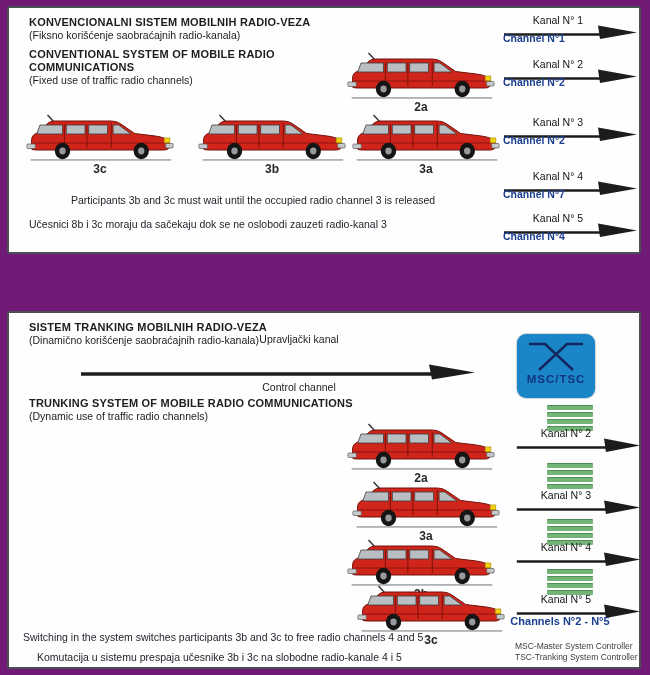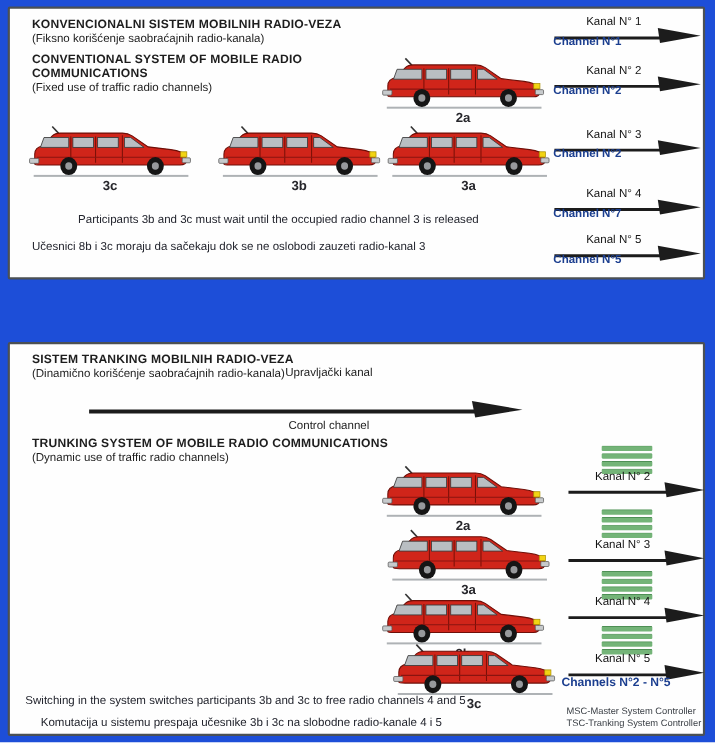--- a/index.html
+++ b/index.html
@@ -1,16 +1,16 @@
 <!DOCTYPE html>
 <html style="--chblue: #1b3e8f;"><head>
 <meta charset="utf-8">
 <style>
   html,body{margin:0;padding:0;background:#ffffff;}
-  .canvas{position:relative;width:650px;height:675px;background:#1d4ed8;
+  .canvas{position:relative;width:650px;height:675px;background:#701a75;
           font-family:"Liberation Sans",sans-serif;color:#1d1d1d;overflow:hidden;}
   .panel{position:absolute;border:2px solid #4b5054;border-radius:2px;background:#fefefe;}
   #panel1{left:7px;top:6px;width:630px;height:244px;}
   #panel2{left:7px;top:311px;width:630px;height:354px;}
   .hdr{position:absolute;}
   .t-bold{font-weight:bold;font-size:11px;letter-spacing:.2px;line-height:13px;white-space:nowrap;}
   .t-reg{font-size:10.5px;line-height:13px;white-space:nowrap;}
   .gap{margin-top:6px;}
   .car{position:absolute;width:150px;}
   .car .car-illustration svg{display:block;width:150px;height:48px;}
@@ -192,21 +192,21 @@
       <div class="channel-label">Channel N°7</div>
     </div>
     <div class="ch-group" style="left:492px;top:204px;">
       <div class="kanal-label">Kanal N° 5</div>
       <div class="arrow">
           <svg viewBox="0 0 140 17" preserveAspectRatio="none">
             <line x1="3" y1="11.5" x2="102" y2="11.5" stroke="#1c1c1c" stroke-width="2.6"></line>
             <polygon points="97,2.5 136,9.5 99,16" fill="#1c1c1c"></polygon>
           </svg>
         </div>
-      <div class="channel-label">Channel N°5</div>
+      <div class="channel-label">Channel N°4</div>
     </div>
 
     <div class="note" style="left:20px;top:186px;padding-left:42px;">Participants 3b and 3c must wait until the occupied radio channel 3 is released</div>
     <div class="note" style="left:20px;top:210px;">Učesnici 8b i 3c moraju da sačekaju dok se ne oslobodi zauzeti radio-kanal 3</div>
   </section>
 
   <section class="panel" id="panel2">
 
     <div class="hdr" style="left:20px;top:8px;">
       <div class="t-bold">SISTEM TRANKING MOBILNIH RADIO-VEZA</div>
@@ -220,20 +220,27 @@
           <polygon points="352,3.5 398,11.5 355,18.5" fill="#1c1c1c"></polygon>
         </svg>
       </div>
     <div class="ctrl-label" style="top:68px;">Control channel</div>
 
     <div class="hdr" style="left:20px;top:84px;">
       <div class="t-bold">TRUNKING SYSTEM OF MOBILE RADIO COMMUNICATIONS</div>
       <div class="t-reg">(Dynamic use of traffic radio channels)</div>
     </div>
 
+    <div class="msc-box" style="left: 508px; top: 21px; width: 78px; height: 64px; background: rgb(26, 134, 200);">
+      <svg width="70" height="38" viewBox="0 0 70 38">
+        <polyline points="8,7 24,7 52,33" fill="none" stroke="#16255e" stroke-width="2.4"></polyline>
+        <polyline points="62,7 46,7 18,33" fill="none" stroke="#16255e" stroke-width="2.4"></polyline>
+      </svg>
+      <div class="msc-label">MSC/TSC</div>
+    </div>
 
     <div class="green-stack" style="left:538px;top:92px;">
         <div class="bar" style="background: rgb(116, 180, 120); border-top: 1px solid rgb(78, 143, 85);"></div>
         <div class="bar" style="background: rgb(116, 180, 120); border-top: 1px solid rgb(78, 143, 85);"></div>
         <div class="bar" style="background: rgb(116, 180, 120); border-top: 1px solid rgb(78, 143, 85);"></div>
         <div class="bar" style="background: rgb(116, 180, 120); border-top: 1px solid rgb(78, 143, 85);"></div>
       </div>
     <div class="green-stack" style="left:538px;top:150px;">
         <div class="bar" style="background: rgb(116, 180, 120); border-top: 1px solid rgb(78, 143, 85);"></div>
         <div class="bar" style="background: rgb(116, 180, 120); border-top: 1px solid rgb(78, 143, 85);"></div>

